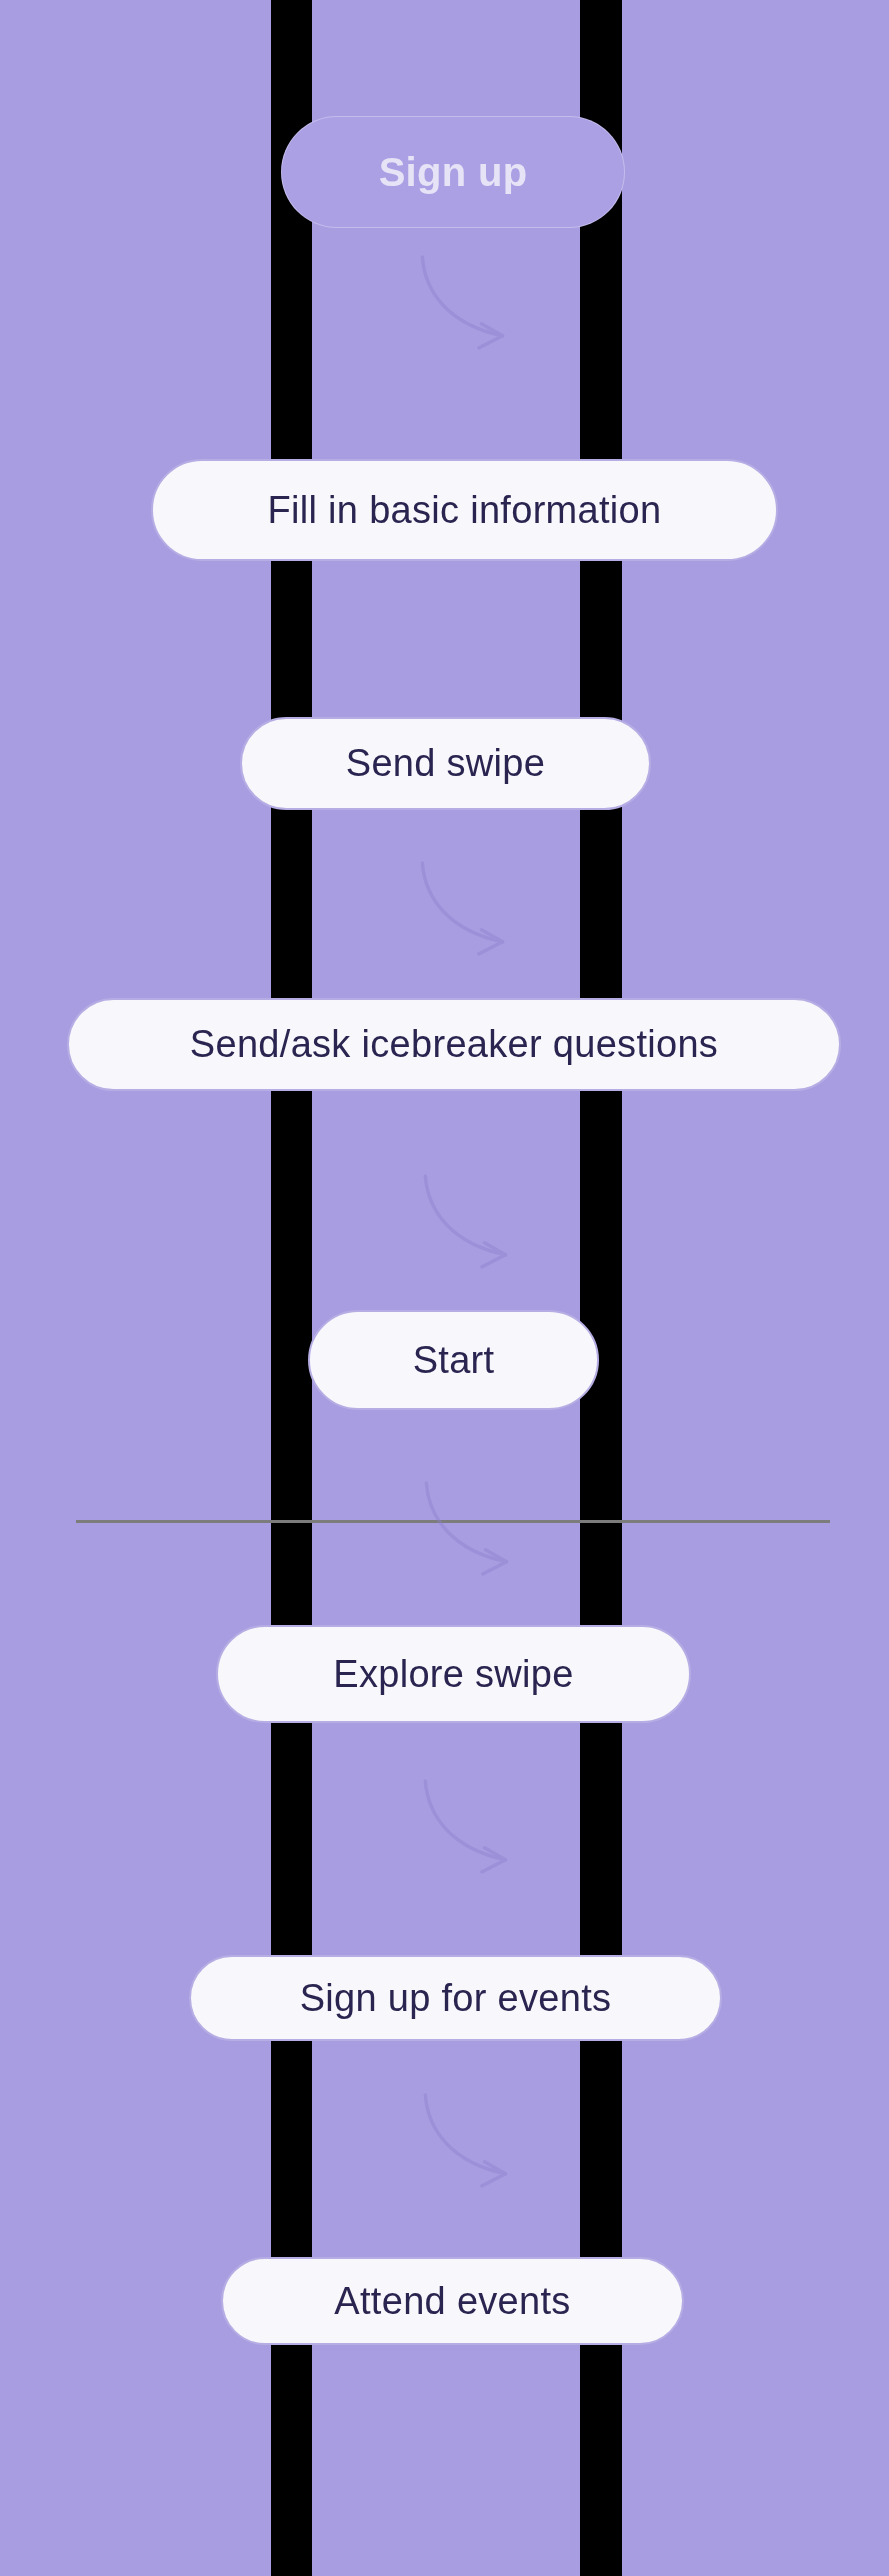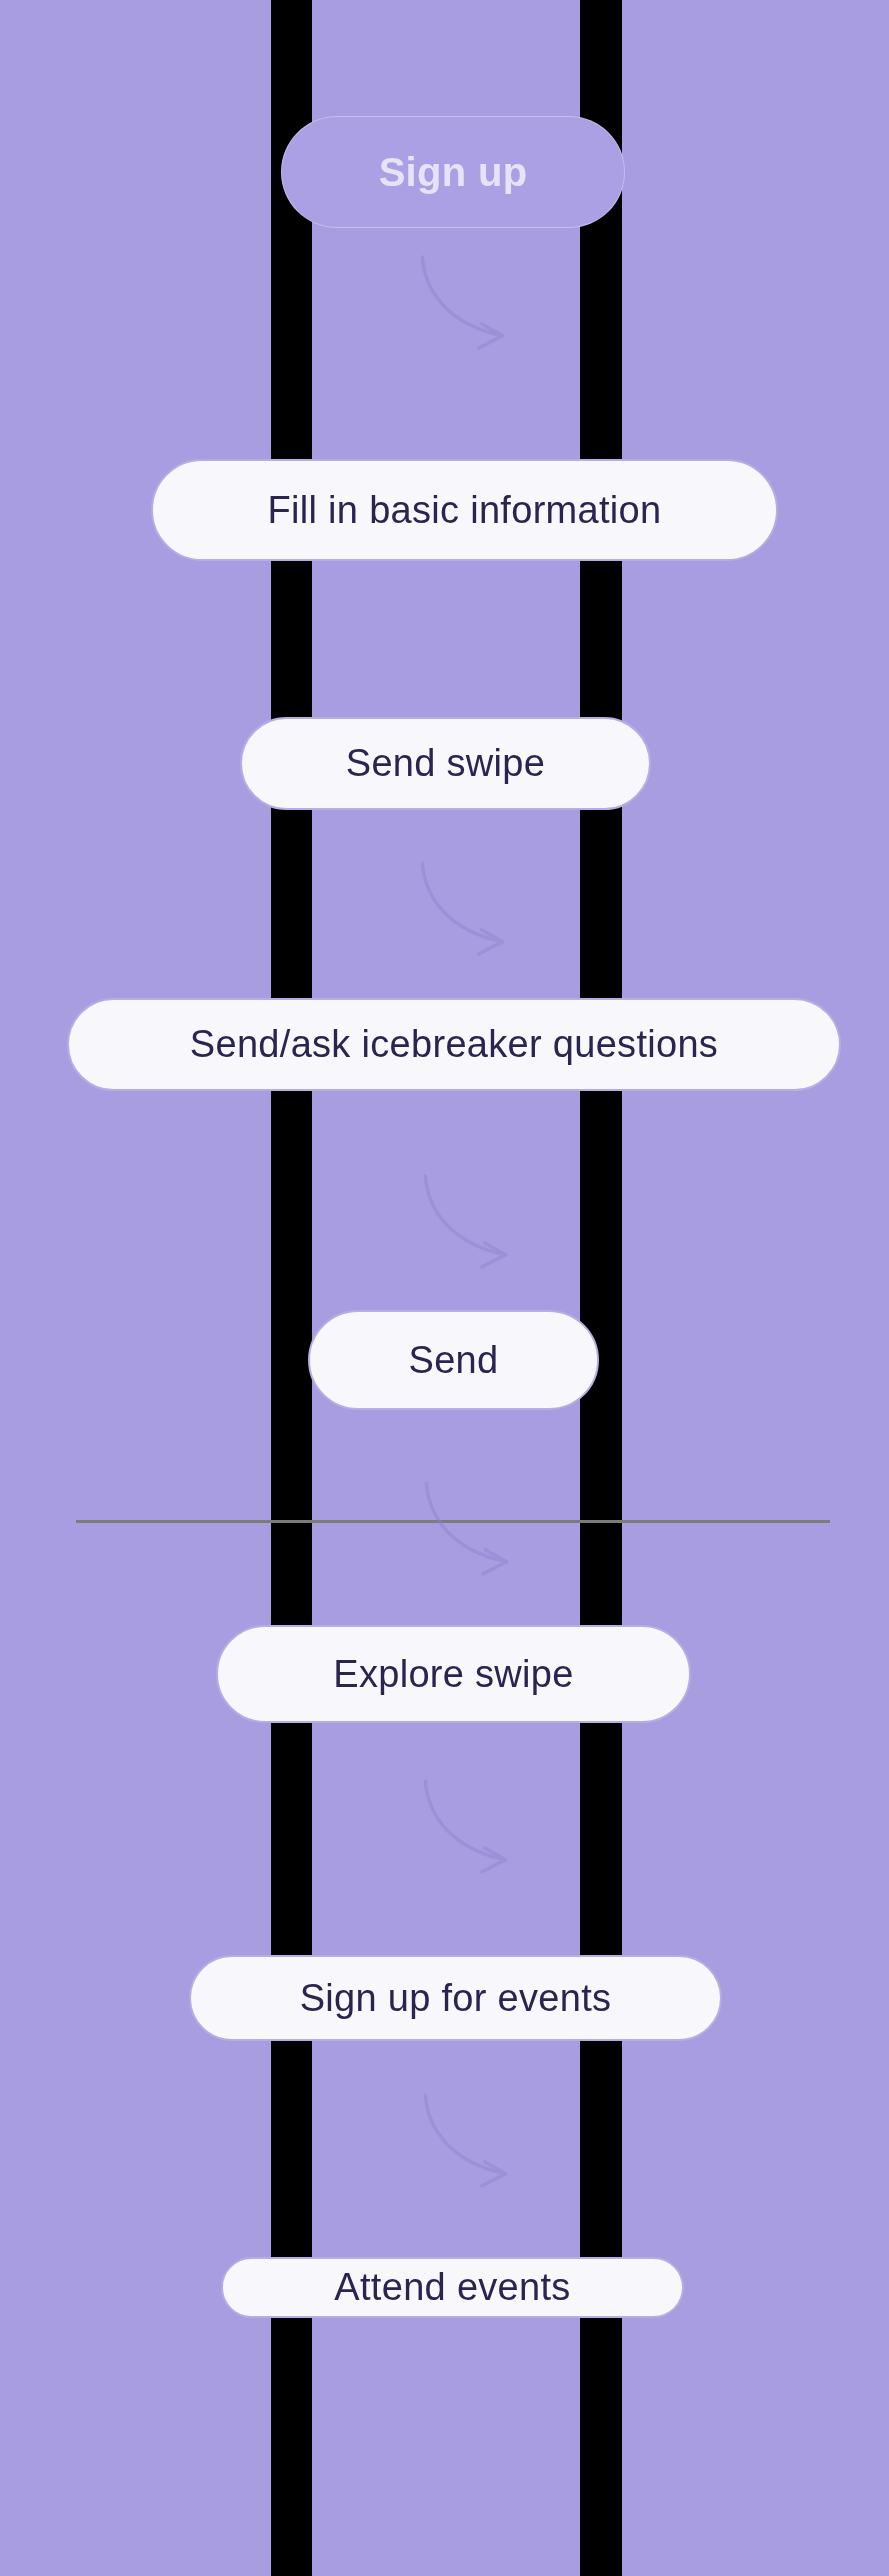--- a/index.html
+++ b/index.html
@@ -108,26 +108,26 @@
       <div class="node default" style="left: 151px; top: 419px; width: 627px; height: 102px; margin-top: 40px;">
     <span class="node-label">Fill in basic information</span>
   </div>
       <div class="node default" style="left: 240px; top: 717px; width: 411px; height: 93px;">
     <span class="node-label">Send swipe</span>
   </div>
       <div class="node default" style="left: 67px; top: 998px; width: 774px; height: 93px; align-items: center;">
     <span class="node-label">Send/ask icebreaker questions</span>
   </div>
       <div class="node default" style="left: 308px; top: 1310px; width: 291px; height: 100px;">
-    <span class="node-label">Send</span>
+    <span class="node-label">Start</span>
   </div>
       <div class="node default" style="left: 216px; top: 1625px; width: 475px; height: 98px;">
     <span class="node-label">Explore swipe</span>
   </div>
       <div class="node default" style="left: 189px; top: 1955px; width: 533px; height: 86px;">
     <span class="node-label">Sign up for events</span>
   </div>
-      <div class="node default" style="left: 221px; top: 2257px; width: 463px; height: 61px; justify-content: center;">
+      <div class="node default" style="left: 221px; top: 2257px; width: 463px; height: 88px; justify-content: center;">
     <span class="node-label">Attend events</span>
   </div>
     </div>
 </div>
 
 
 </body></html>

